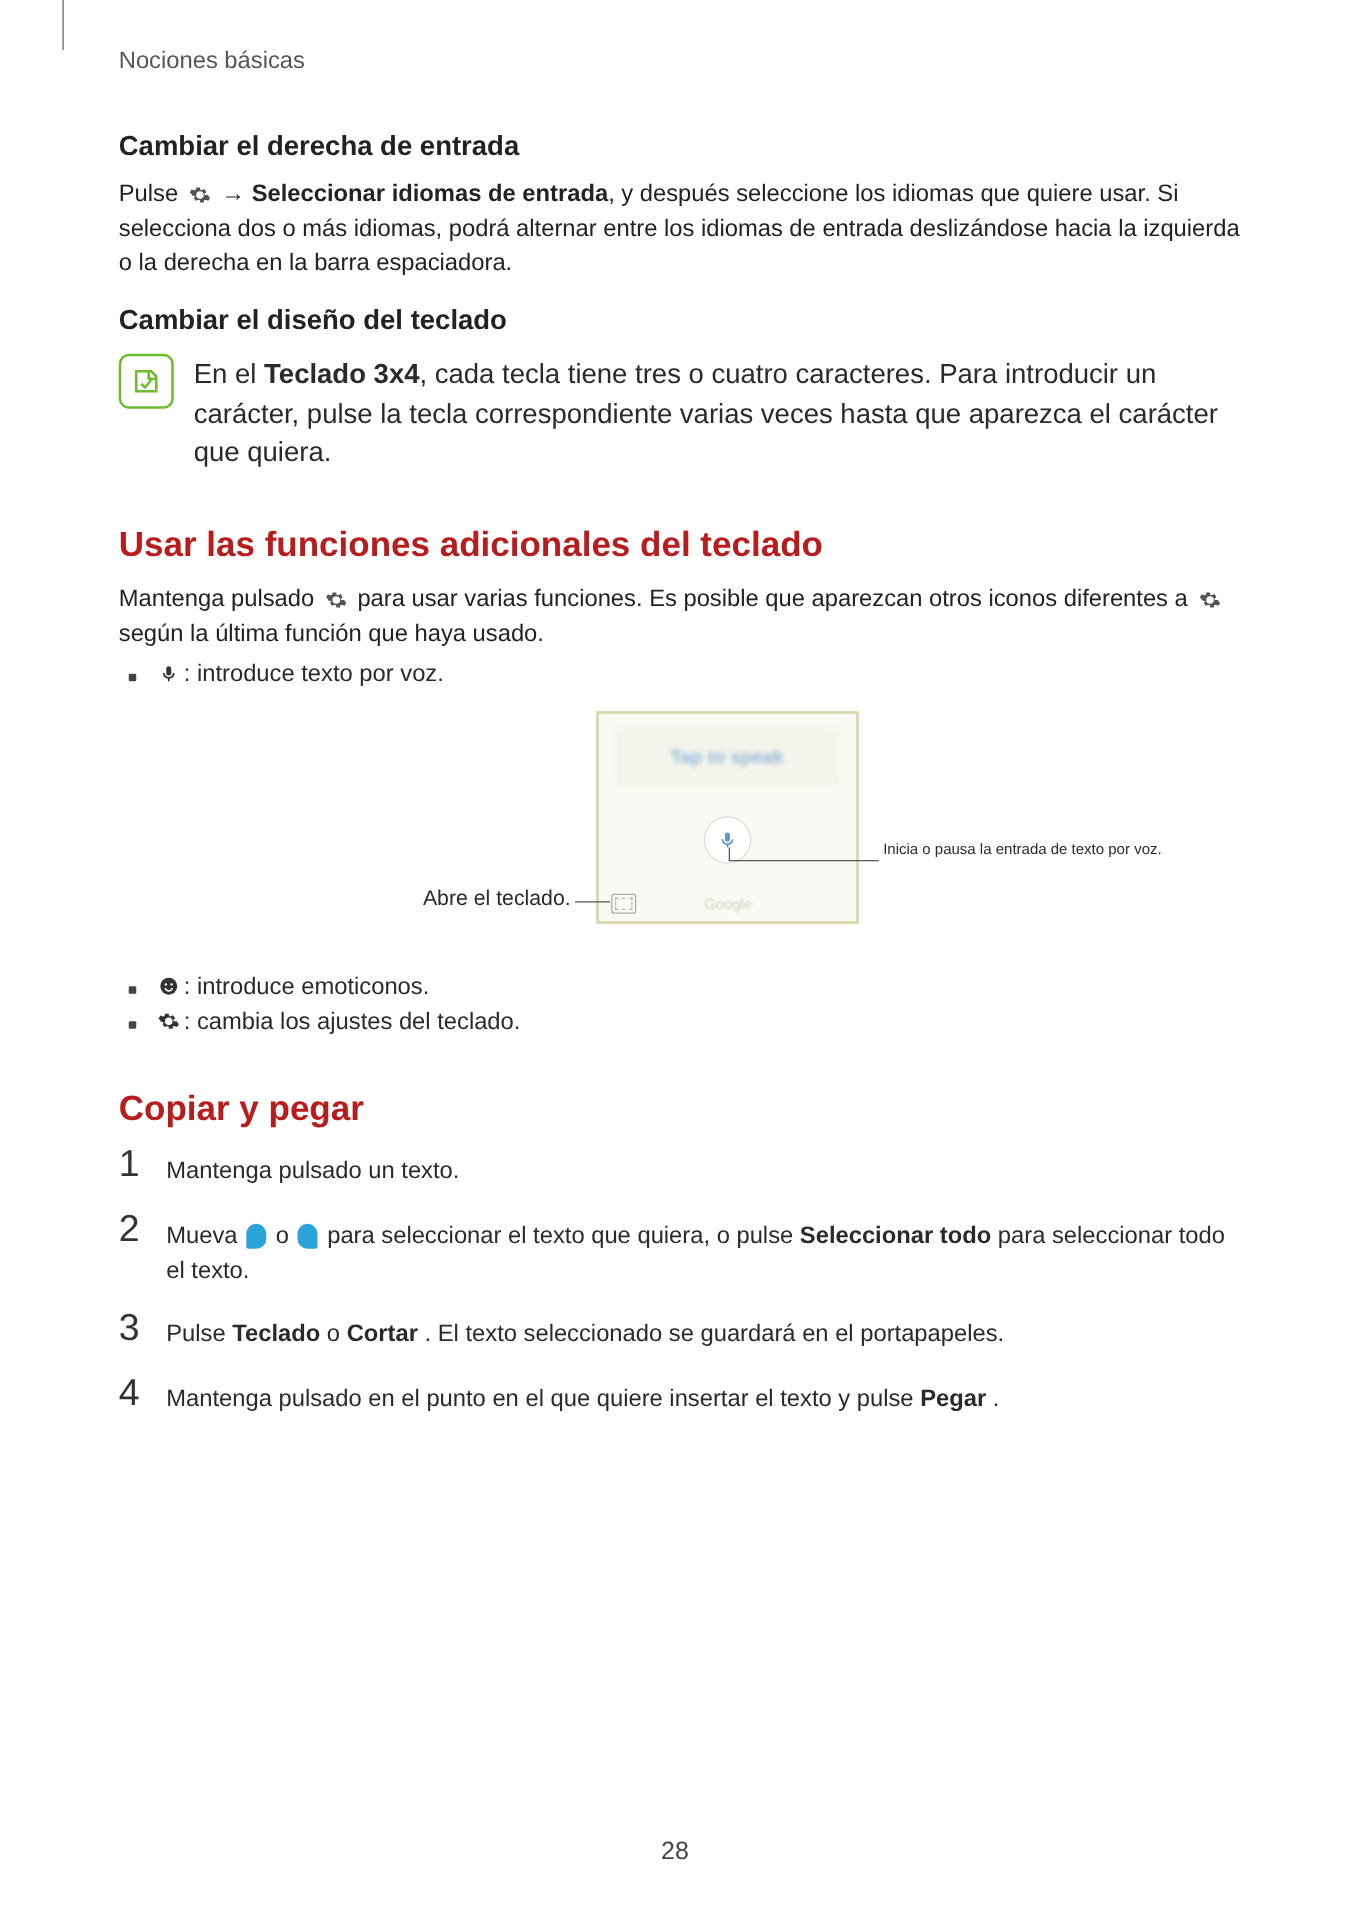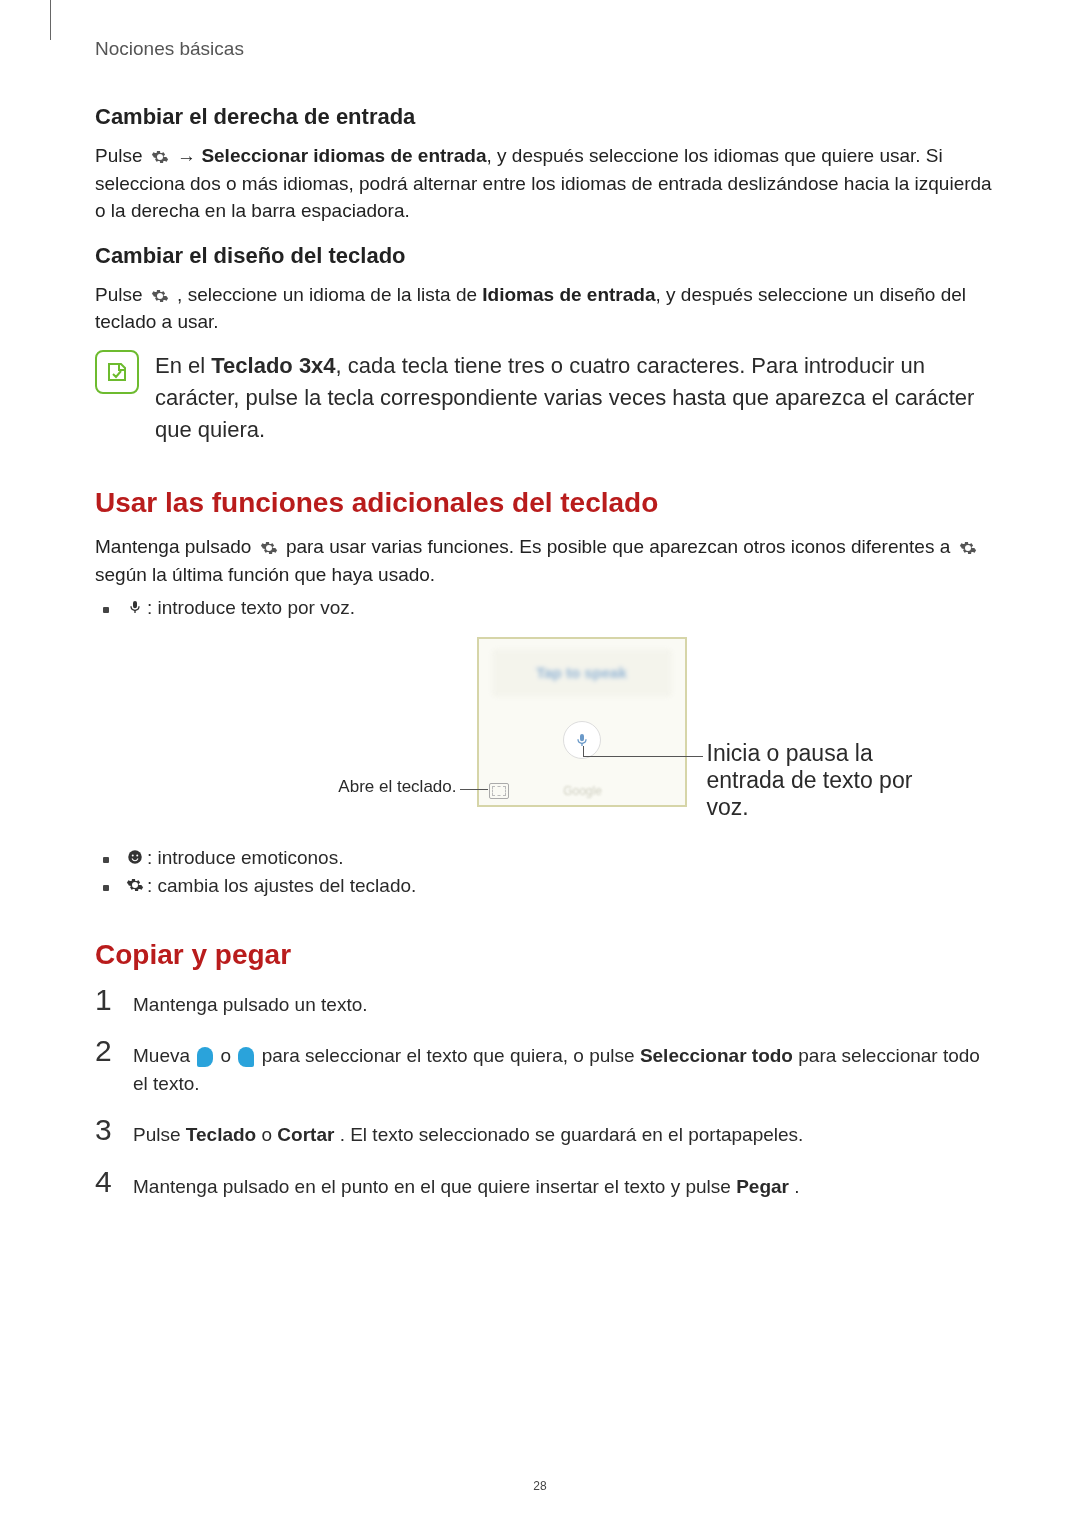--- a/index.html
+++ b/index.html
@@ -179,21 +179,21 @@
     left: 263px;
     top: 152px;
     width: 28px;
     height: 1px;
     background: #555;
   }
   .callout-right {
     position: absolute;
     left: 510px;
     top: 103px;
-    font-size: 23px;
+    font-size: 12px;
     width: 230px;
   }
   .callout-line-right {
     position: absolute;
     left: 386px;
     top: 119px;
     width: 120px;
     height: 1px;
     background:#555;
   }
@@ -230,21 +230,21 @@
     margin: 0 2px;
     vertical-align: middle;
   }
   .handle.alt { border-radius: 8px 8px 2px 8px; background:#2aa3db; }
   .accent { color: #b91c1c; }
   .pagenum {
     position: absolute;
     bottom: 34px;
     left: 0; right: 0;
     text-align: center;
-    font-size: 12px;
+    font-size: 20px;
     color: #444;
   }
   b { font-weight: 700; }
 </style>
 </head>
 <body>
 
 <div class="page">
   <div class="header-rule"></div>
 
@@ -256,30 +256,20 @@
     <span class="inline-icon">
       <svg class="gear-svg" viewBox="0 0 24 24">
           <path fill="#555" d="M12 8a4 4 0 1 0 0 8 4 4 0 0 0 0-8zm9 4a7 7 0 0 1-.1 1.2l2 1.6-2 3.4-2.4-1a7 7 0 0 1-2 .1l-.4 2.6h-4l-.4-2.6a7 7 0 0 1-2-.1l-2.4 1-2-3.4 2-1.6A7 7 0 0 1 3 12a7 7 0 0 1 .1-1.2l-2-1.6 2-3.4 2.4 1a7 7 0 0 1 2-.1L8 4h4l.4 2.6a7 7 0 0 1 2 .1l2.4-1 2 3.4-2 1.6c.1.4.2.8.2 1.3z"></path>
         </svg>
     </span>
     <span> → </span>
     <b>Seleccionar idiomas de entrada</b><span>, y después seleccione los idiomas que quiere usar. Si selecciona dos o más idiomas, podrá alternar entre los idiomas de entrada deslizándose hacia la izquierda o la derecha en la barra espaciadora.</span>
   </p>
 
   <div class="h3">Cambiar el diseño del teclado</div>
-  <p class="body">
-    <span>Pulse </span>
-    <span class="inline-icon">
-      <svg class="gear-svg" viewBox="0 0 24 24">
-          <path fill="#555" d="M12 8a4 4 0 1 0 0 8 4 4 0 0 0 0-8zm9 4a7 7 0 0 1-.1 1.2l2 1.6-2 3.4-2.4-1a7 7 0 0 1-2 .1l-.4 2.6h-4l-.4-2.6a7 7 0 0 1-2-.1l-2.4 1-2-3.4 2-1.6A7 7 0 0 1 3 12a7 7 0 0 1 .1-1.2l-2-1.6 2-3.4 2.4 1a7 7 0 0 1 2-.1L8 4h4l.4 2.6a7 7 0 0 1 2 .1l2.4-1 2 3.4-2 1.6c.1.4.2.8.2 1.3z"></path>
-        </svg>
-    </span>
-    <span>, seleccione un idioma de la lista de </span>
-    <b>Idiomas de entrada</b><span>, y después seleccione un diseño del teclado a usar.</span>
-  </p>
   <div class="note-row">
     <div class="note-icon-box">
       <svg width="24" height="24" viewBox="0 0 24 24">
           <path fill="none" stroke="#6dbb2f" stroke-width="2" d="M4 4h12l4 4v12H4zM14 4v6h6M8 14l3 3 5-6"></path>
         </svg>
     </div>
     <div class="note-text">
       <span>En el </span><b>Teclado 3x4</b><span>, cada tecla tiene tres o cuatro caracteres. Para introducir un carácter, pulse la tecla correspondiente varias veces hasta que aparezca el carácter que quiera.</span>
     </div>
   </div>

